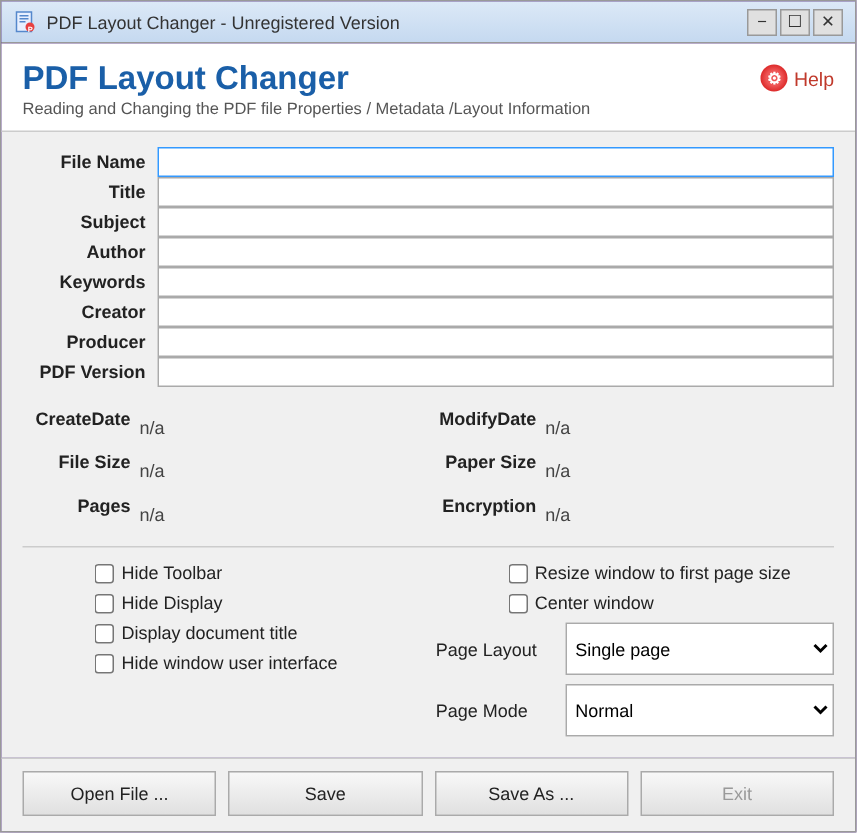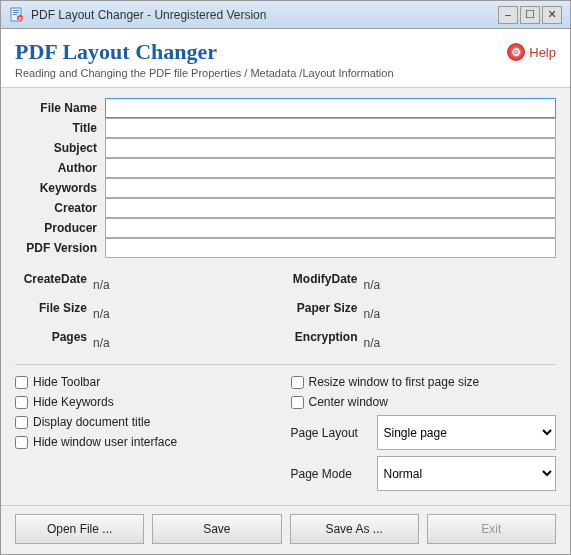--- a/index.html
+++ b/index.html
@@ -67,21 +67,20 @@
       border-bottom: 1px solid #ccc;
       display: flex;
       justify-content: space-between;
       align-items: flex-start;
     }
     .app-title {
       font-size: 22px;
       color: #1a5fa8;
       font-weight: bold;
       margin-bottom: 2px;
-      font-family: Liberation Serif, serif;
     }
     .app-subtitle {
       font-size: 11px;
       color: #555;
     }
     .help-btn {
       display: flex;
       align-items: center;
       gap: 4px;
       background: none;
@@ -166,20 +165,21 @@
     .options-section {
       display: grid;
       grid-template-columns: 1fr 1fr;
       gap: 4px 10px;
       margin-bottom: 4px;
     }
     .checkbox-row {
       display: flex;
       align-items: center;
       gap: 5px;
+      margin-left: 48px;
     }
     .checkbox-row input[type="checkbox"] {
       width: 13px;
       height: 13px;
       cursor: pointer;
     }
     .checkbox-label {
       font-size: 12px;
       color: #222;
     }
@@ -331,21 +331,21 @@
 
     <div class="options-section">
 
       <div style="display:flex; flex-direction:column; gap:6px;">
         <div class="checkbox-row">
           <input type="checkbox" id="hide_toolbar" style="">
           <label class="checkbox-label" for="hide_toolbar">Hide Toolbar</label>
         </div>
         <div class="checkbox-row">
           <input type="checkbox" id="hide_menubar" style="">
-          <label class="checkbox-label" for="hide_menubar">Hide Keywords</label>
+          <label class="checkbox-label" for="hide_menubar">Hide Display</label>
         </div>
         <div class="checkbox-row">
           <input type="checkbox" id="display_title" style="">
           <label class="checkbox-label" for="display_title">Display document title</label>
         </div>
         <div class="checkbox-row">
           <input type="checkbox" id="hide_ui" style="">
           <label class="checkbox-label" for="hide_ui">Hide window user interface</label>
         </div>
       </div>

